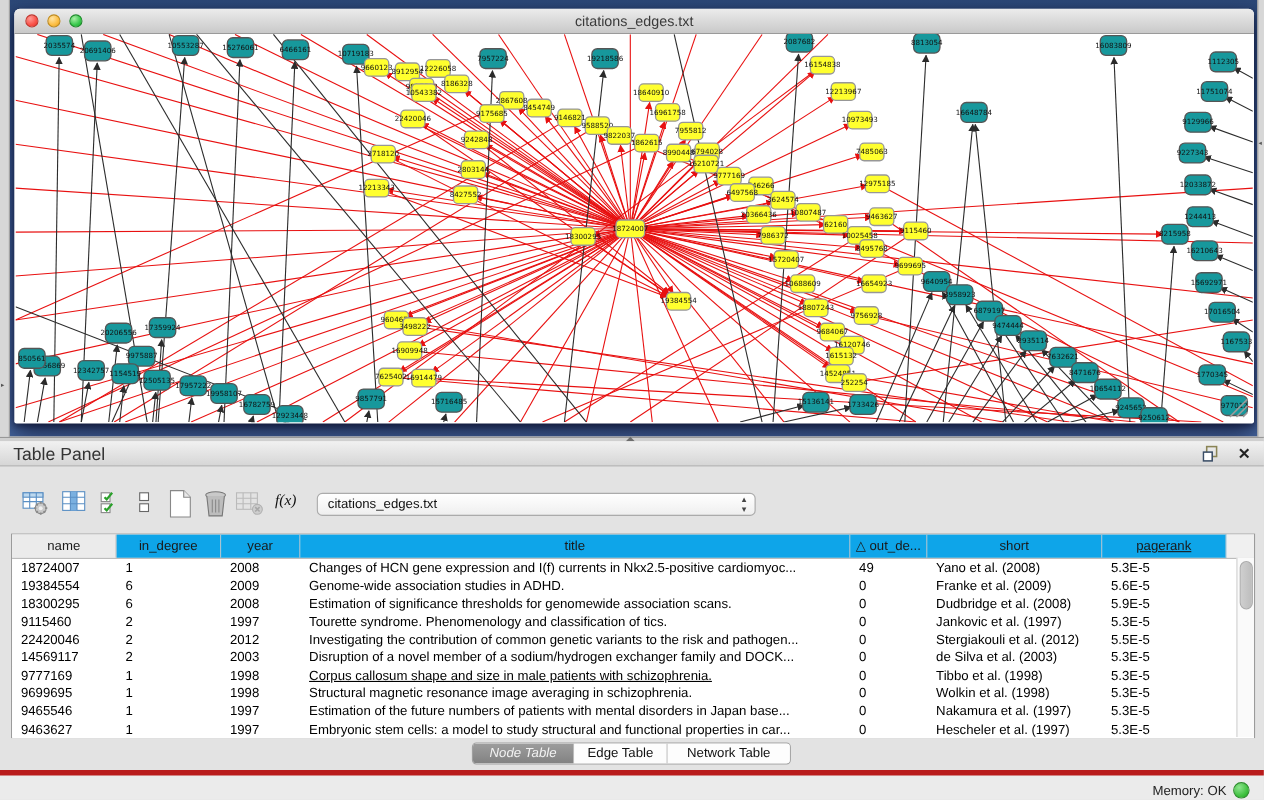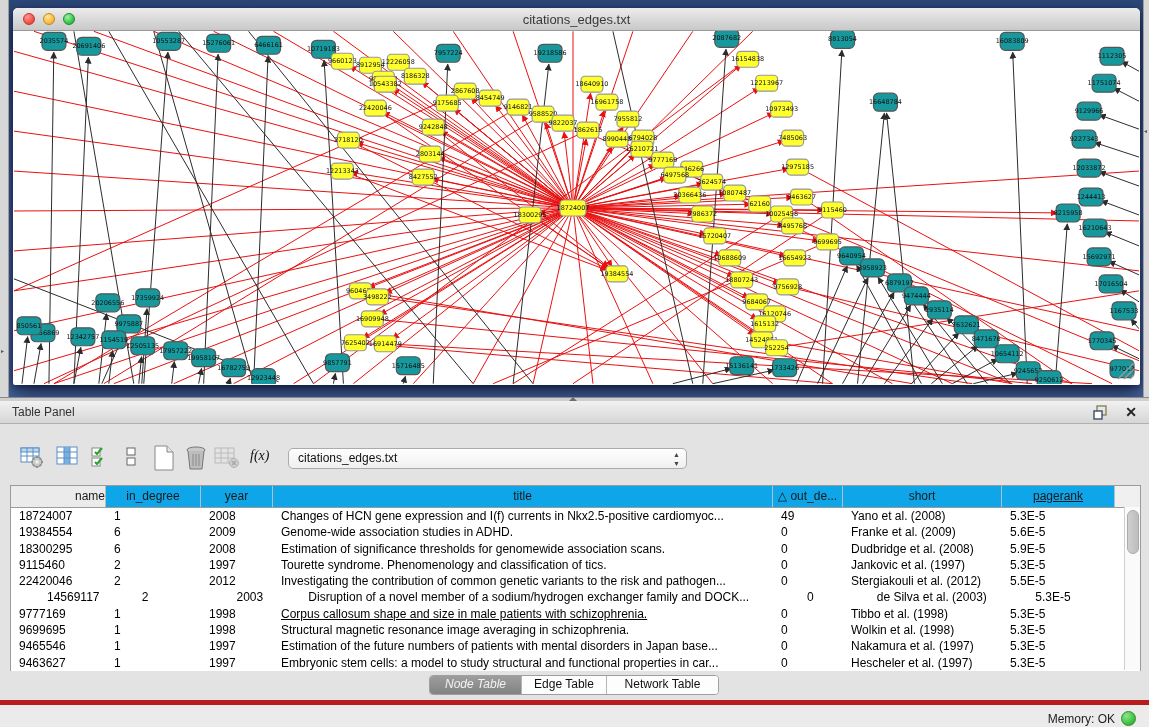--- a/index.html
+++ b/index.html
@@ -30,21 +30,21 @@
   .canvas{position:relative;width:1125px;height:353px;margin-left:1px;background:#fff;overflow:hidden;}
   .canvas svg{display:block;}
   .grip{position:absolute;right:3px;bottom:3px;}
   
   .bottom{position:absolute;left:0;top:397px;width:1149px;height:330px;background:#e3e3e3;}
   .splitter{position:absolute;left:0;top:0;width:100%;height:4px;background:#cfcfcf;border-top:1px solid #8a8a8a;}
   .split-grip{position:absolute;left:568px;top:-1px;width:0;height:0;
               border-left:5px solid transparent;border-right:5px solid transparent;border-bottom:5px solid #6d6d6d;}
   .panel-header{position:absolute;left:0;top:4px;width:100%;height:22px;
                 background:linear-gradient(180deg,#f1f1f1,#d6d6d6);border-bottom:1px solid #b0b0b0;}
-  .panel-title{position:absolute;left:12px;top:4px;font-size:12px;color:#333;}
+  .panel-title{position:absolute;left:12px;top:4px;font-size:16px;color:#333;}
   .float-btn{position:absolute;right:40px;top:3px;width:16px;height:16px;cursor:default;}
   .close-btn{position:absolute;right:12px;top:2px;font-size:14px;font-weight:bold;color:#222;line-height:18px;}
   
   .toolbar{position:absolute;left:0;top:48px;width:100%;height:30px;}
   .tb-icon{position:absolute;top:0;}
   .combo{position:absolute;left:288px;top:3px;width:399px;height:21px;box-sizing:border-box;
          border:1px solid #ababab;border-radius:5px;background:linear-gradient(180deg,#ffffff,#efefef);
          font-size:12px;color:#111;line-height:19px;padding-left:9px;}
   .combo .arrows{position:absolute;right:6px;top:1px;font-size:7px;line-height:9px;color:#444;text-align:center;}
   
@@ -810,21 +810,21 @@
     </svg>
     <div class="tb-icon" style="left:250px;top:3px;font-size:14px;font-style:italic;color:#111;font-family:'Liberation Serif',serif;">f(x)</div>
     <div class="combo">
       <span>citations_edges.txt</span>
       <span class="arrows">▲<br>▼</span>
     </div>
   </div>
 
   <div class="tablewrap">
     <div class="thead" id="thead">
-        <div class="th gray" style="width: 95px; text-align: right;">name</div>
+        <div class="th gray" style="width: 95px;">name</div>
         <div class="th" style="width: 95px;">in_degree</div>
         <div class="th" style="width: 72px;">year</div>
         <div class="th" style="width: 500px;">title</div>
         <div class="th" style="width: 70px;">△ out_de...</div>
         <div class="th" style="width: 159px;">short</div>
         <div class="th" style="width: 113px; text-decoration: underline;">pagerank</div>
         <div class="th filler" style="flex: 1 1 0%;"></div>
       </div>
     <div id="tbody">
         <div class="trow">
@@ -866,21 +866,21 @@
         <div class="trow">
           <div class="td" style="width: 95px;">22420046</div>
           <div class="td" style="width: 95px;">2</div>
           <div class="td" style="width: 72px;">2012</div>
           <div class="td" style="width: 500px;">Investigating the contribution of common genetic variants to the risk and pathogen...</div>
           <div class="td" style="width: 70px;">0</div>
           <div class="td" style="width: 159px;">Stergiakouli et al. (2012)</div>
           <div class="td" style="width: 113px;">5.5E-5</div>
         </div>
         <div class="trow">
-          <div class="td" style="width: 95px; margin-left: 28px;">14569117</div>
+          <div class="td" style="width: 95px;">14569117</div>
           <div class="td" style="width: 95px;">2</div>
           <div class="td" style="width: 72px;">2003</div>
           <div class="td" style="width: 500px;">Disruption of a novel member of a sodium/hydrogen exchanger family and DOCK...</div>
           <div class="td" style="width: 70px;">0</div>
           <div class="td" style="width: 159px;">de Silva et al. (2003)</div>
           <div class="td" style="width: 113px;">5.3E-5</div>
         </div>
         <div class="trow">
           <div class="td" style="width: 95px;">9777169</div>
           <div class="td" style="width: 95px;">1</div>

